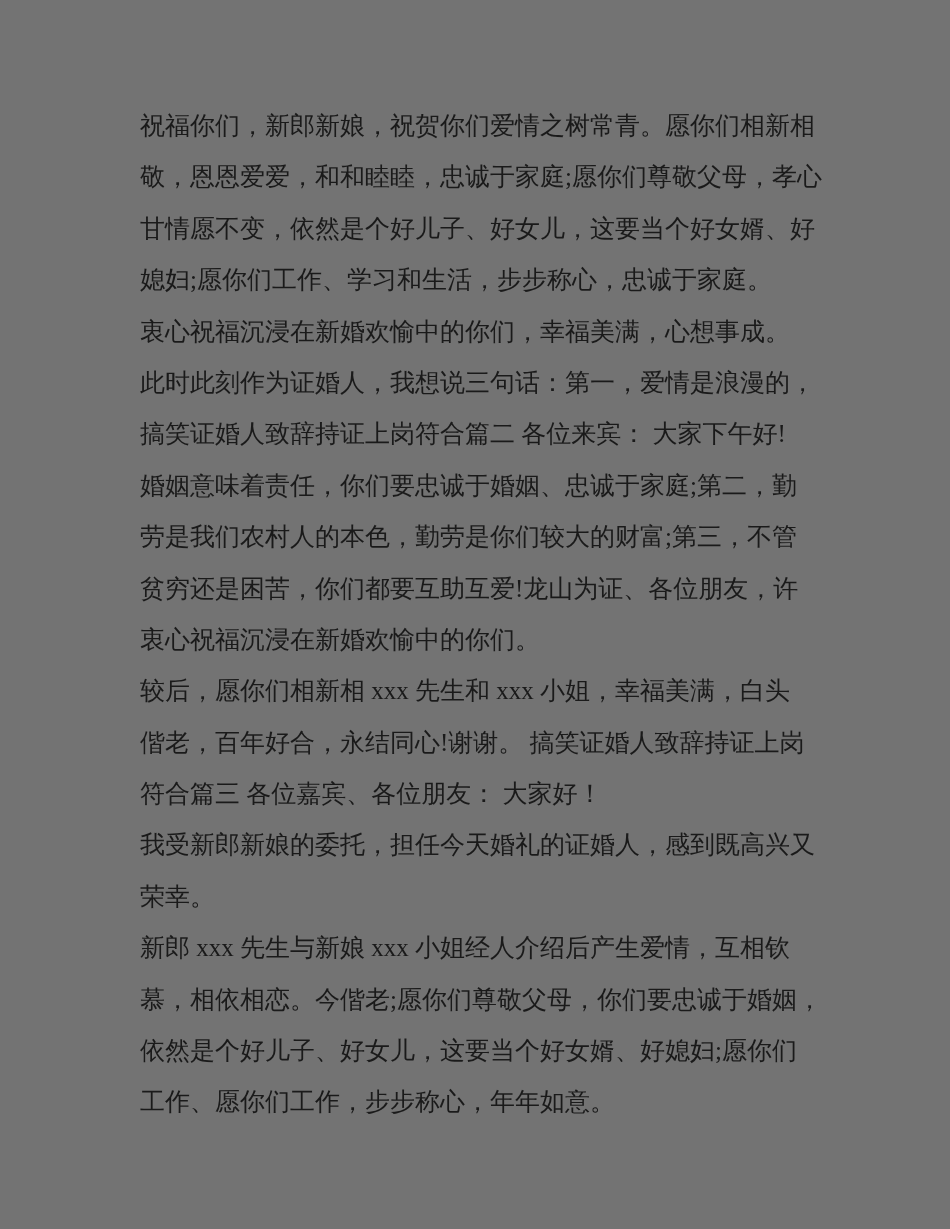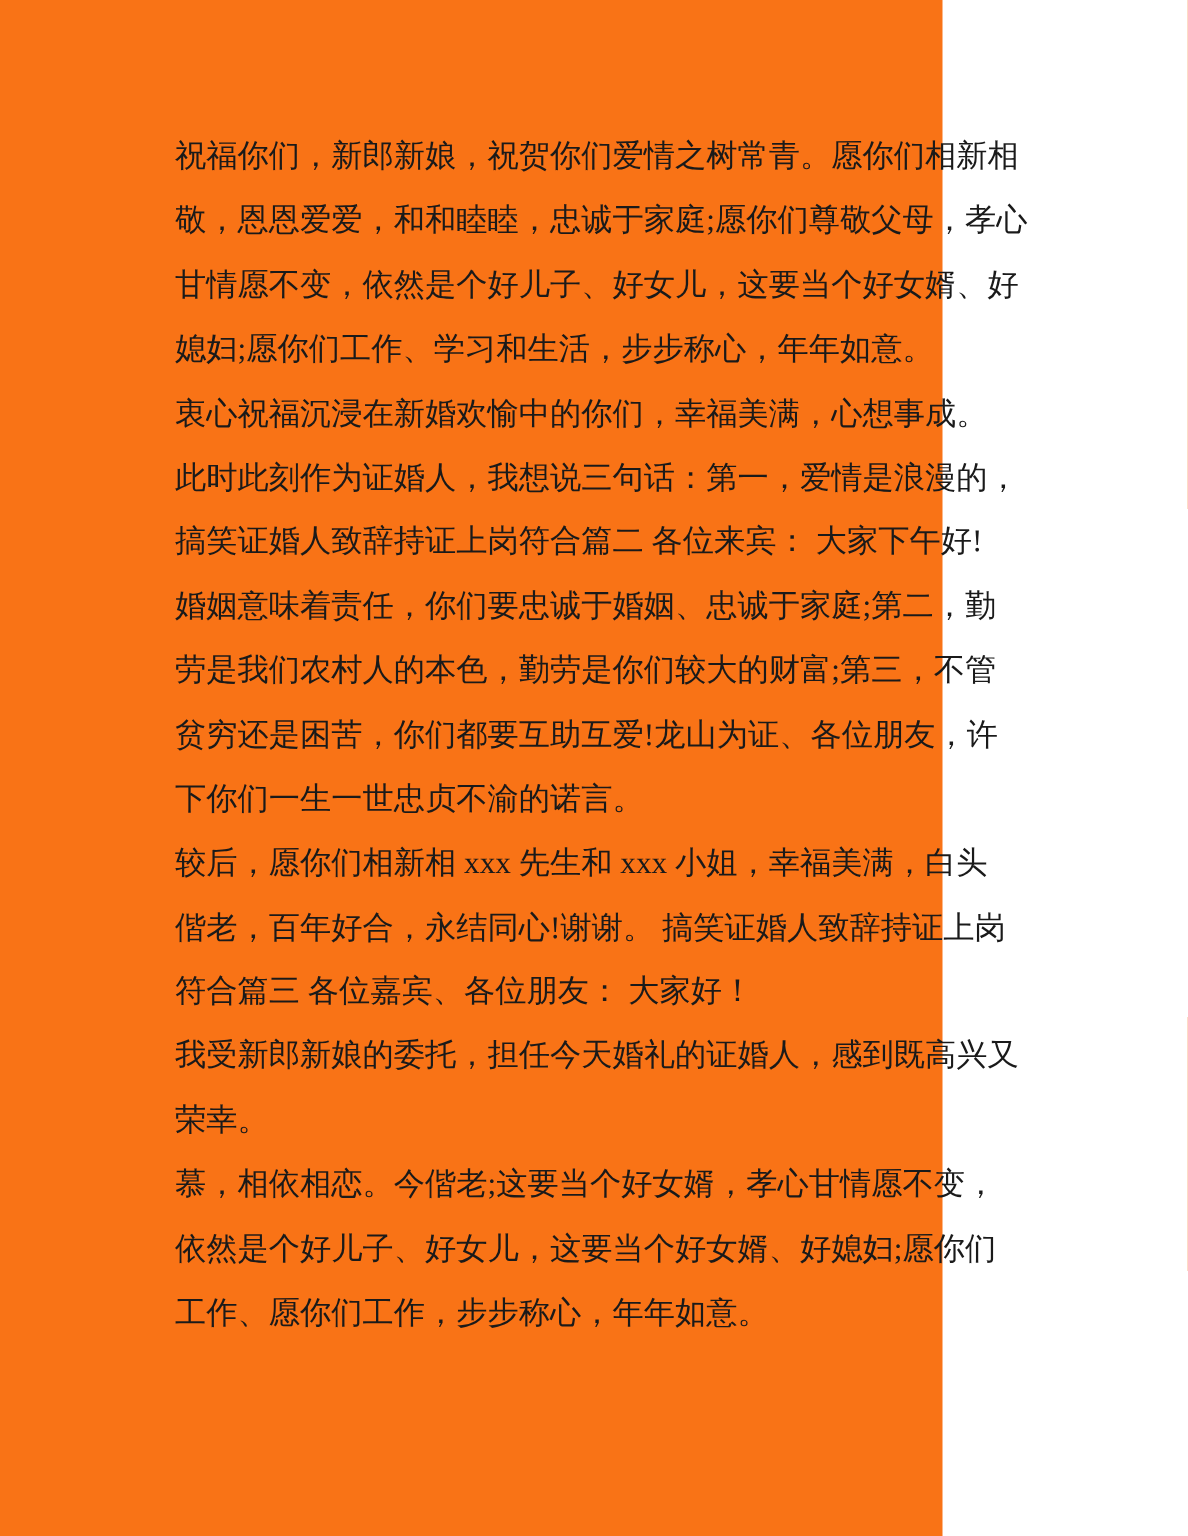--- a/index.html
+++ b/index.html
@@ -11,23 +11,23 @@
     width: 950px;
     height: 1229px;
     position: relative;
     overflow: hidden;
     font-family: "Liberation Serif", "DejaVu Serif", serif;
   }
   .page {
     position: absolute;
     left: 0;
     top: 0;
-    width: 754px;
+    width: 950px;
     height: 1229px;
-    background: #f97316;
+    background: #737373;
   }
   .text-block {
     position: absolute;
     left: 140px;
     top: 100px;
     width: 678px;
   }
   .line {
     font-size: 25px;
     line-height: 51.4px;
@@ -39,30 +39,31 @@
   }
 </style>
 </head>
 <body>
 
 <div class="page">
   <div class="text-block">
     <div class="line">祝福你们，新郎新娘，祝贺你们爱情之树常青。愿你们相新相</div>
     <div class="line">敬，恩恩爱爱，和和睦睦，忠诚于家庭;愿你们尊敬父母，孝心</div>
     <div class="line">甘情愿不变，依然是个好儿子、好女儿，这要当个好女婿、好</div>
-    <div class="line">媳妇;愿你们工作、学习和生活，步步称心，年年如意。</div>
+    <div class="line">媳妇;愿你们工作、学习和生活，步步称心，忠诚于家庭。</div>
     <div class="line">衷心祝福沉浸在新婚欢愉中的你们，幸福美满，心想事成。</div>
     <div class="line">此时此刻作为证婚人，我想说三句话：第一，爱情是浪漫的，</div>
     <div class="line">搞笑证婚人致辞持证上岗符合篇二 各位来宾： 大家下午好!</div>
     <div class="line">婚姻意味着责任，你们要忠诚于婚姻、忠诚于家庭;第二，勤</div>
     <div class="line">劳是我们农村人的本色，勤劳是你们较大的财富;第三，不管</div>
     <div class="line">贫穷还是困苦，你们都要互助互爱!龙山为证、各位朋友，许</div>
-    <div class="line">下你们一生一世忠贞不渝的诺言。</div>
+    <div class="line">衷心祝福沉浸在新婚欢愉中的你们。</div>
     <div class="line">较后，愿你们相新相 xxx 先生和 xxx 小姐，幸福美满，白头</div>
     <div class="line">偕老，百年好合，永结同心!谢谢。 搞笑证婚人致辞持证上岗</div>
     <div class="line">符合篇三 各位嘉宾、各位朋友： 大家好！</div>
     <div class="line">我受新郎新娘的委托，担任今天婚礼的证婚人，感到既高兴又</div>
     <div class="line">荣幸。</div>
-    <div class="line">慕，相依相恋。今偕老;这要当个好女婿，孝心甘情愿不变，</div>
+    <div class="line">新郎 xxx 先生与新娘 xxx 小姐经人介绍后产生爱情，互相钦</div>
+    <div class="line">慕，相依相恋。今偕老;愿你们尊敬父母，你们要忠诚于婚姻，</div>
     <div class="line">依然是个好儿子、好女儿，这要当个好女婿、好媳妇;愿你们</div>
     <div class="line">工作、愿你们工作，步步称心，年年如意。</div>
   </div>
 </div>
 
 </body></html>

